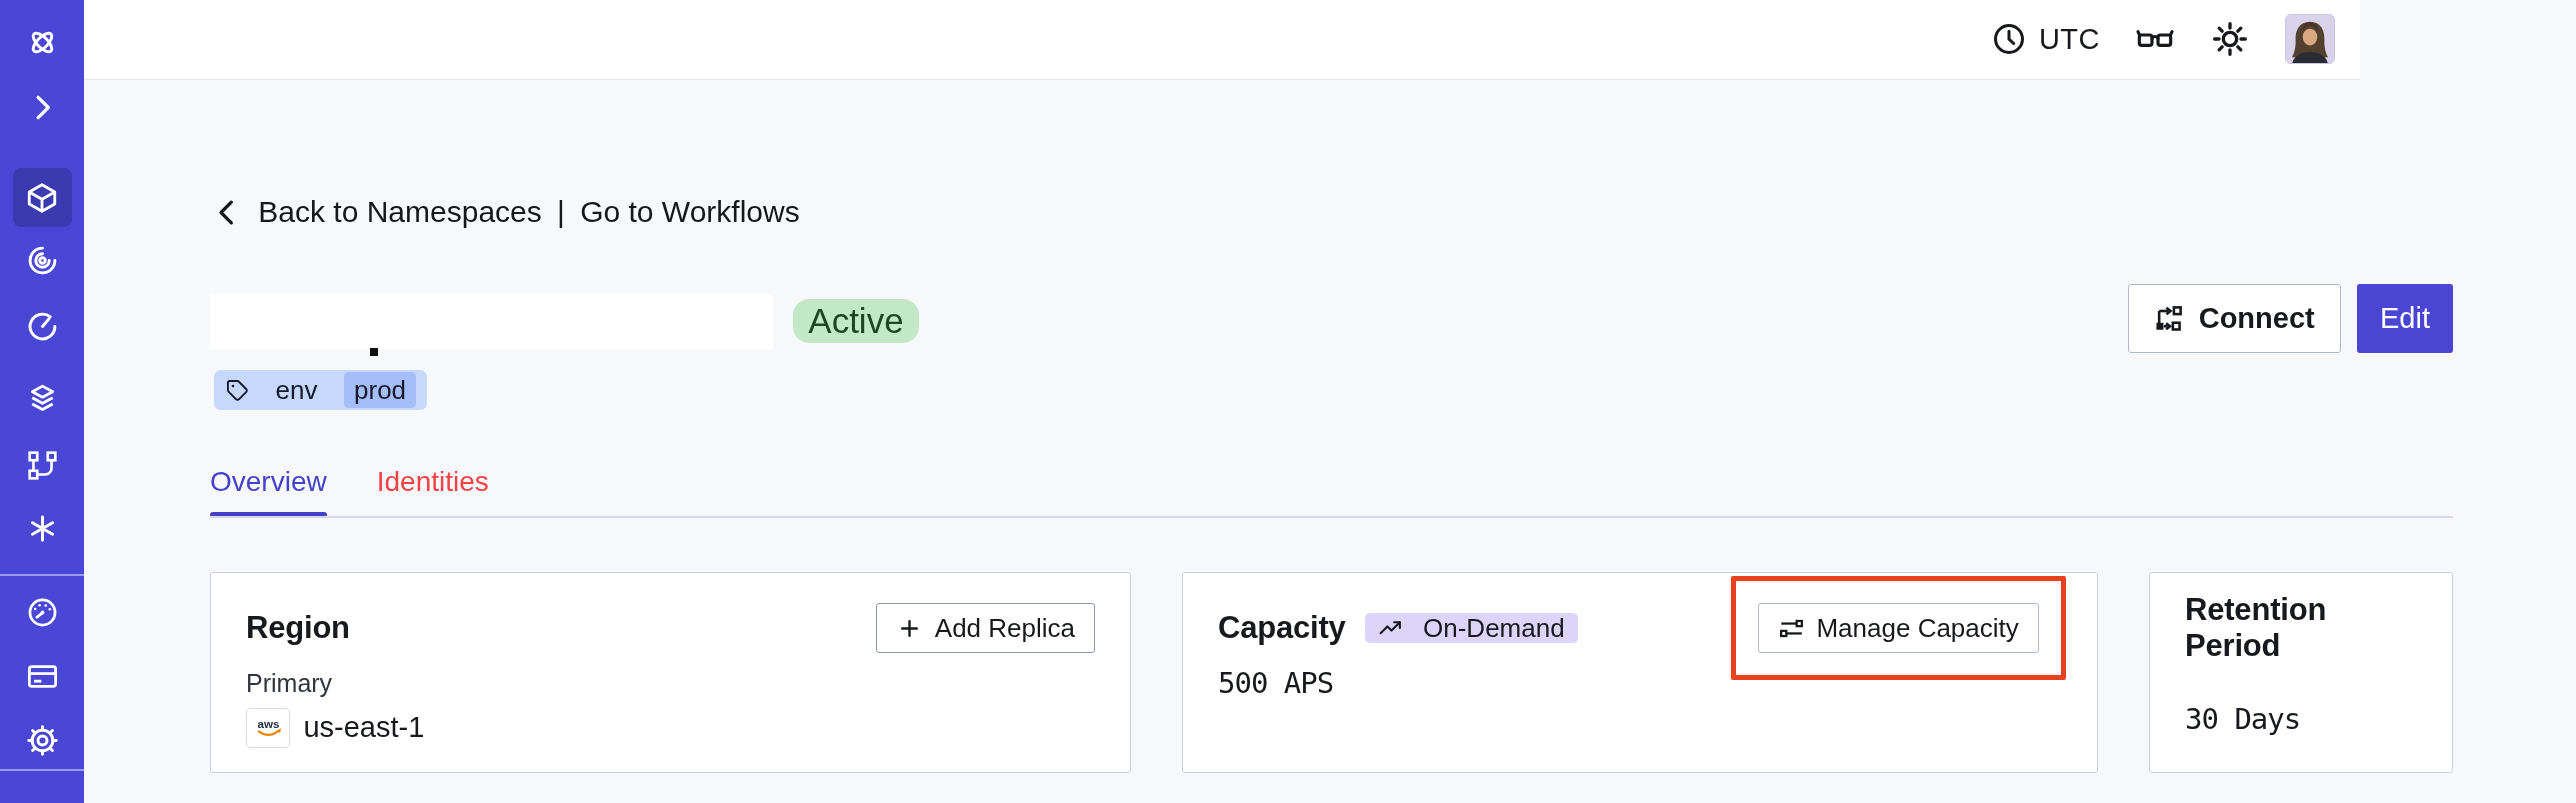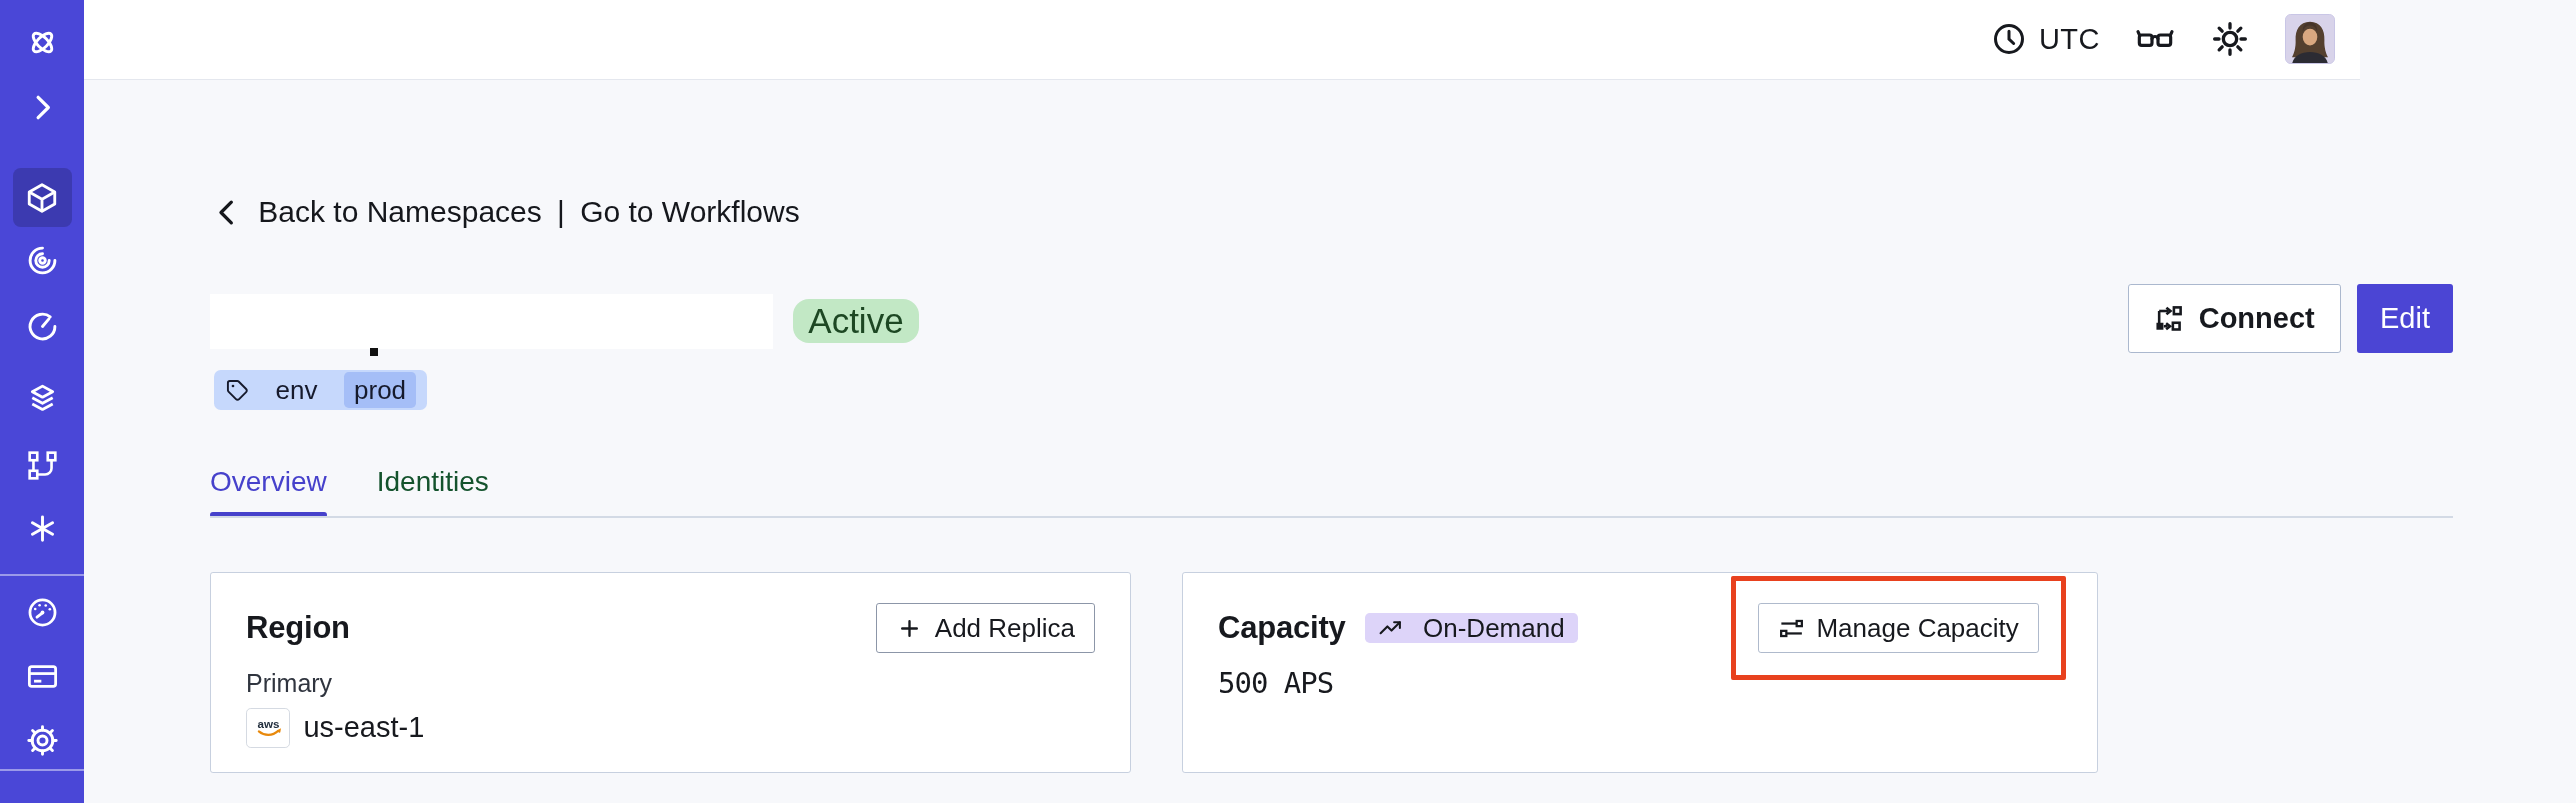--- a/index.html
+++ b/index.html
@@ -38,21 +38,21 @@
   .btn-connect svg { width:31px; height:31px; }
   .btn-edit { height:69px; width:96px; display:flex; align-items:center; justify-content:center; background:#4B45D4; color:#FFFFFF; border:none; border-radius:2.9px; font-size:29px; font-weight:500; cursor:pointer; }
 
   .tag-chip { position:absolute; left:214px; top:370px; height:40px; display:flex; align-items:center; gap:27px; padding:0 11.5px 0 11.5px; background:#C6D8FC; border-radius:6.7px; color:#161A2C; font-size:26px; cursor:default; }
   .tag-chip svg { width:23px; height:23px; }
   .tag-value { background:#A5BEF7; border-radius:4.8px; padding:2.9px 9.6px; }
 
   .tabs { position:absolute; left:210px; top:466px; display:flex; gap:50px; }
   .tab { font-size:28px; padding-bottom:21px; cursor:pointer; }
   .tab.active { color:#4641CB; font-weight:500; }
-  .tab.inactive { color:#14532d; font-weight:400; }
+  .tab.inactive { color:#ef4444; font-weight:400; }
   .tab-indicator { position:absolute; left:210px; top:512px; width:117px; height:5.8px; background:#4641CB; border-radius:2.9px; }
   .tab-hairline { position:absolute; left:210px; top:516px; width:2243px; height:1.9px; background:#D3DAE5; }
 
   
   .cards { position:absolute; left:210px; top:572px; display:flex; gap:51px; }
   .card { background:#FFFFFF; border:1.9px solid #C7D0DF; border-radius:2.9px; height:201px; padding:27px 35px; }
   .card-region { width:921px; }
   .card-capacity { width:916px; }
   .card-retention { width:304px; }
   .card-head { display:flex; align-items:center; justify-content:space-between; height:56px; }
@@ -299,16 +299,24 @@
             </svg>
             <span>Manage Capacity</span>
           </button>
         </div>
       </div>
       <div class="card-value-row">
         <span class="mono">500 APS</span>
       </div>
     </section>
 
+    <section class="card card-retention">
+      <div class="card-head">
+        <span class="card-title">Retention Period</span>
+      </div>
+      <div class="card-value-row" style="margin-top:46px;">
+        <span class="mono">30 Days</span>
+      </div>
+    </section>
 
   </div>
 </main>
 
 
 </body></html>

